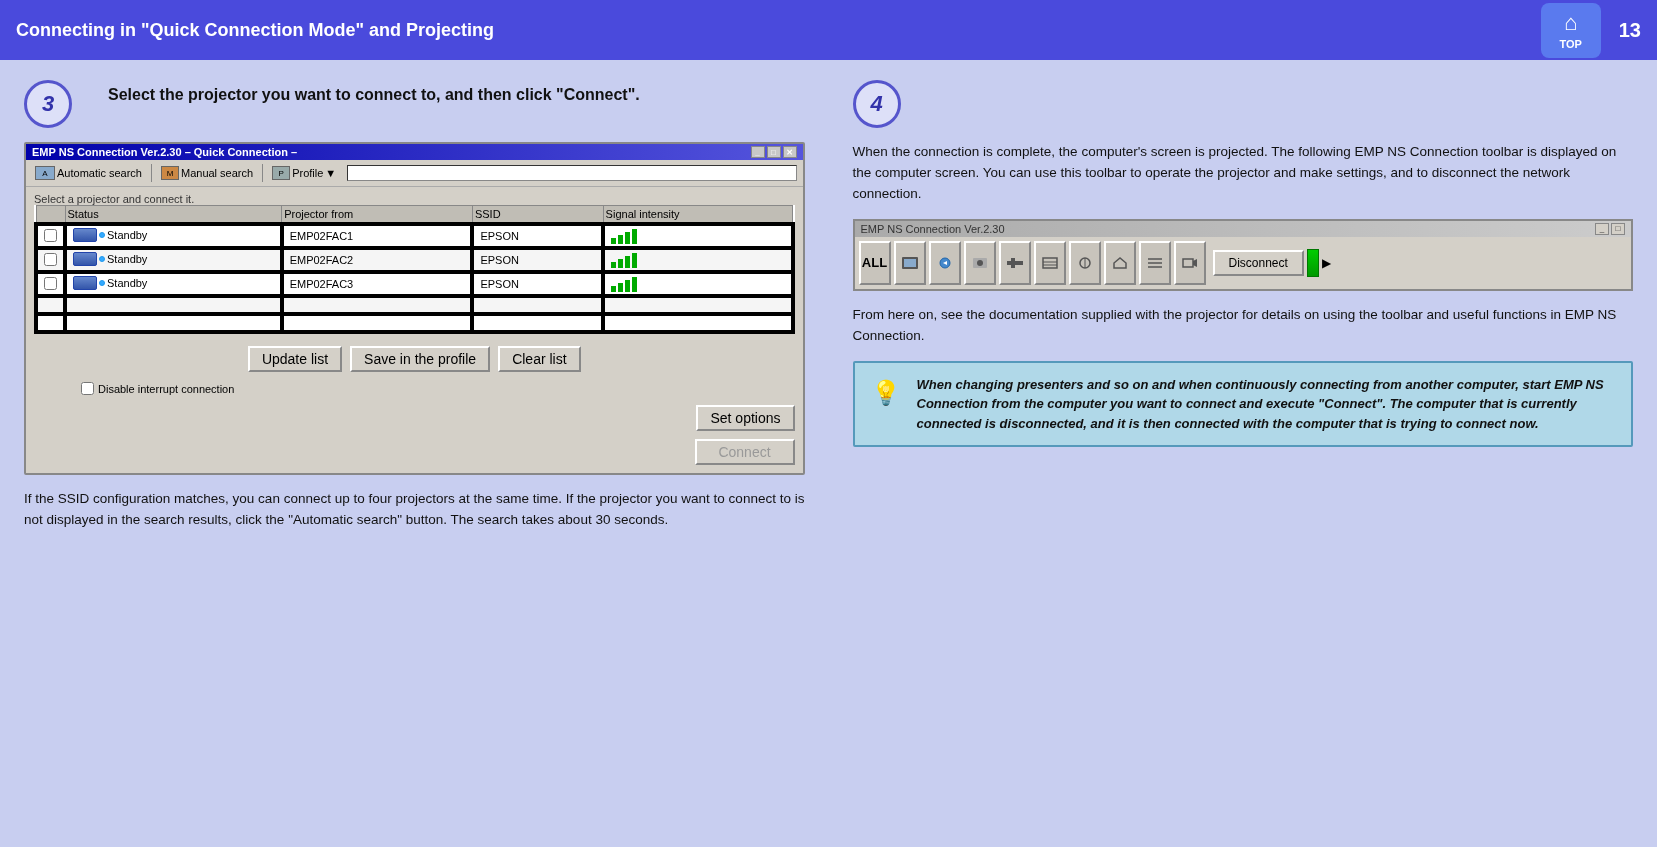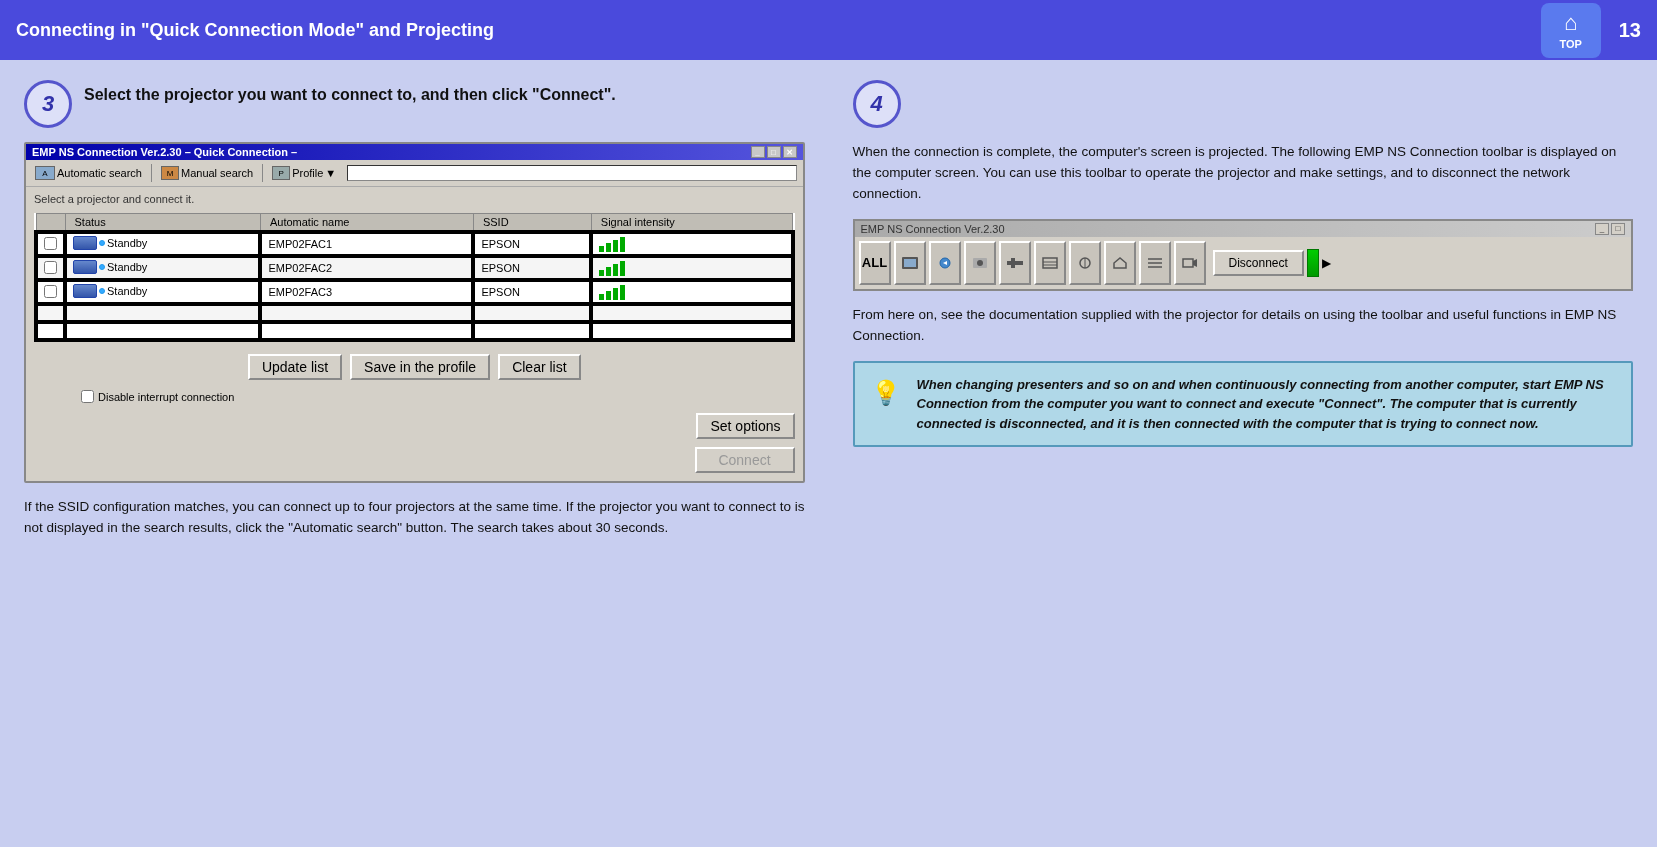--- a/index.html
+++ b/index.html
@@ -92,20 +92,21 @@
       font-style: italic;
       flex-shrink: 0;
       background: #dde0f8;
     }
     .step-text {
       font-size: 16px;
       font-weight: bold;
       color: #111;
       line-height: 1.4;
       padding-top: 4px;
+      margin-left: 24px;
     }
 
     
     .dialog-window {
       background: #d4d0c8;
       border: 2px solid #888;
       border-radius: 2px;
       margin-bottom: 14px;
       font-size: 11px;
     }
@@ -164,33 +165,33 @@
       width: 1px;
       height: 18px;
       background: #888;
       margin: 0 2px;
     }
     .dialog-content {
       padding: 6px 8px;
     }
     .dialog-instruction {
       font-size: 11px;
-      margin-bottom: 8px;
+      margin-bottom: 0;
       color: #333;
     }
     .projector-table {
       width: 100%;
       border-collapse: collapse;
       font-size: 11px;
       background: white;
     }
     .projector-table th {
       background: #c0bdb5;
       border: 1px solid #888;
-      padding: 2px 9px;
+      padding: 2px 2px;
       text-align: left;
       font-weight: normal;
     }
     .projector-table td {
       border: 4px solid #000000;
       padding: 2px 6px;
       background: white;
     }
     .projector-table tr:nth-child(even) td {
       background: #f5f5f5;
@@ -442,21 +443,21 @@
         <div style="flex:1; height:16px; background:white; border:1px inset #888; margin-left:4px;"></div>
       </div>
 
       <div class="dialog-content">
         <div class="dialog-instruction">Select a projector and connect it.</div>
         <table class="projector-table">
           <thead>
             <tr>
               <th class="check-col"></th>
               <th>Status</th>
-              <th>Automatic name</th>
+              <th>Projector from</th>
               <th>SSID</th>
               <th>Signal intensity</th>
             </tr>
           </thead>
           <tbody>
             <tr>
               <td><input type="checkbox" style=""></td>
               <td>
                 <div class="device-icon">
                   <div class="dev-box"></div>

